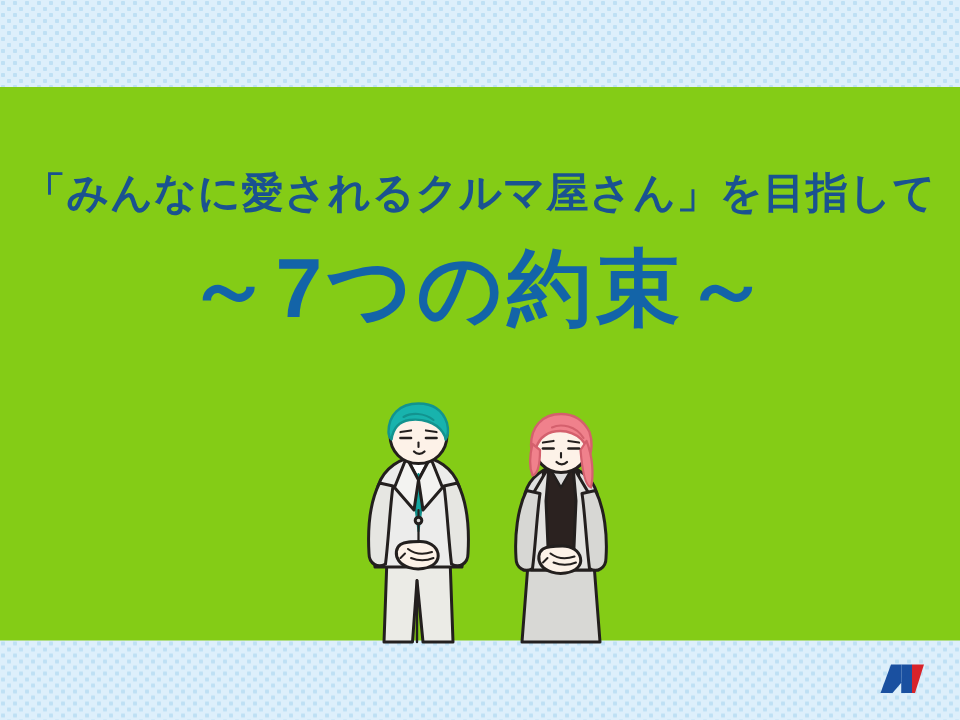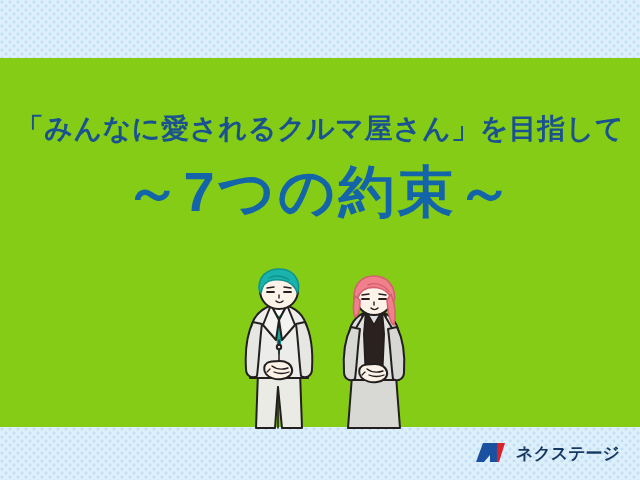--- a/index.html
+++ b/index.html
@@ -234,16 +234,15 @@
     </svg>
   </div>
 
   <div id="logo-lockup">
     <svg id="logo-mark" viewBox="0 0 34 24" xmlns="http://www.w3.org/2000/svg">
       <path d="M1 21 L8 2 L15 2 L15 14 L9 21 Z" fill="#1a50a0"></path>
       <path d="M15 2 L22 2 L22 21 L15 21 Z" fill="#1a50a0"></path>
       <path d="M22 2 L30 2 L24 21 L22 21 Z" fill="#d8232a"></path>
       <path d="M15 14 L22 2 L22 11 L17 21 L15 21 Z" fill="#1a50a0"></path>
     </svg>
-    <span id="logo-wordmark">ネクステージ</span>
   </div>
 
 </div>
 
 </body></html>

